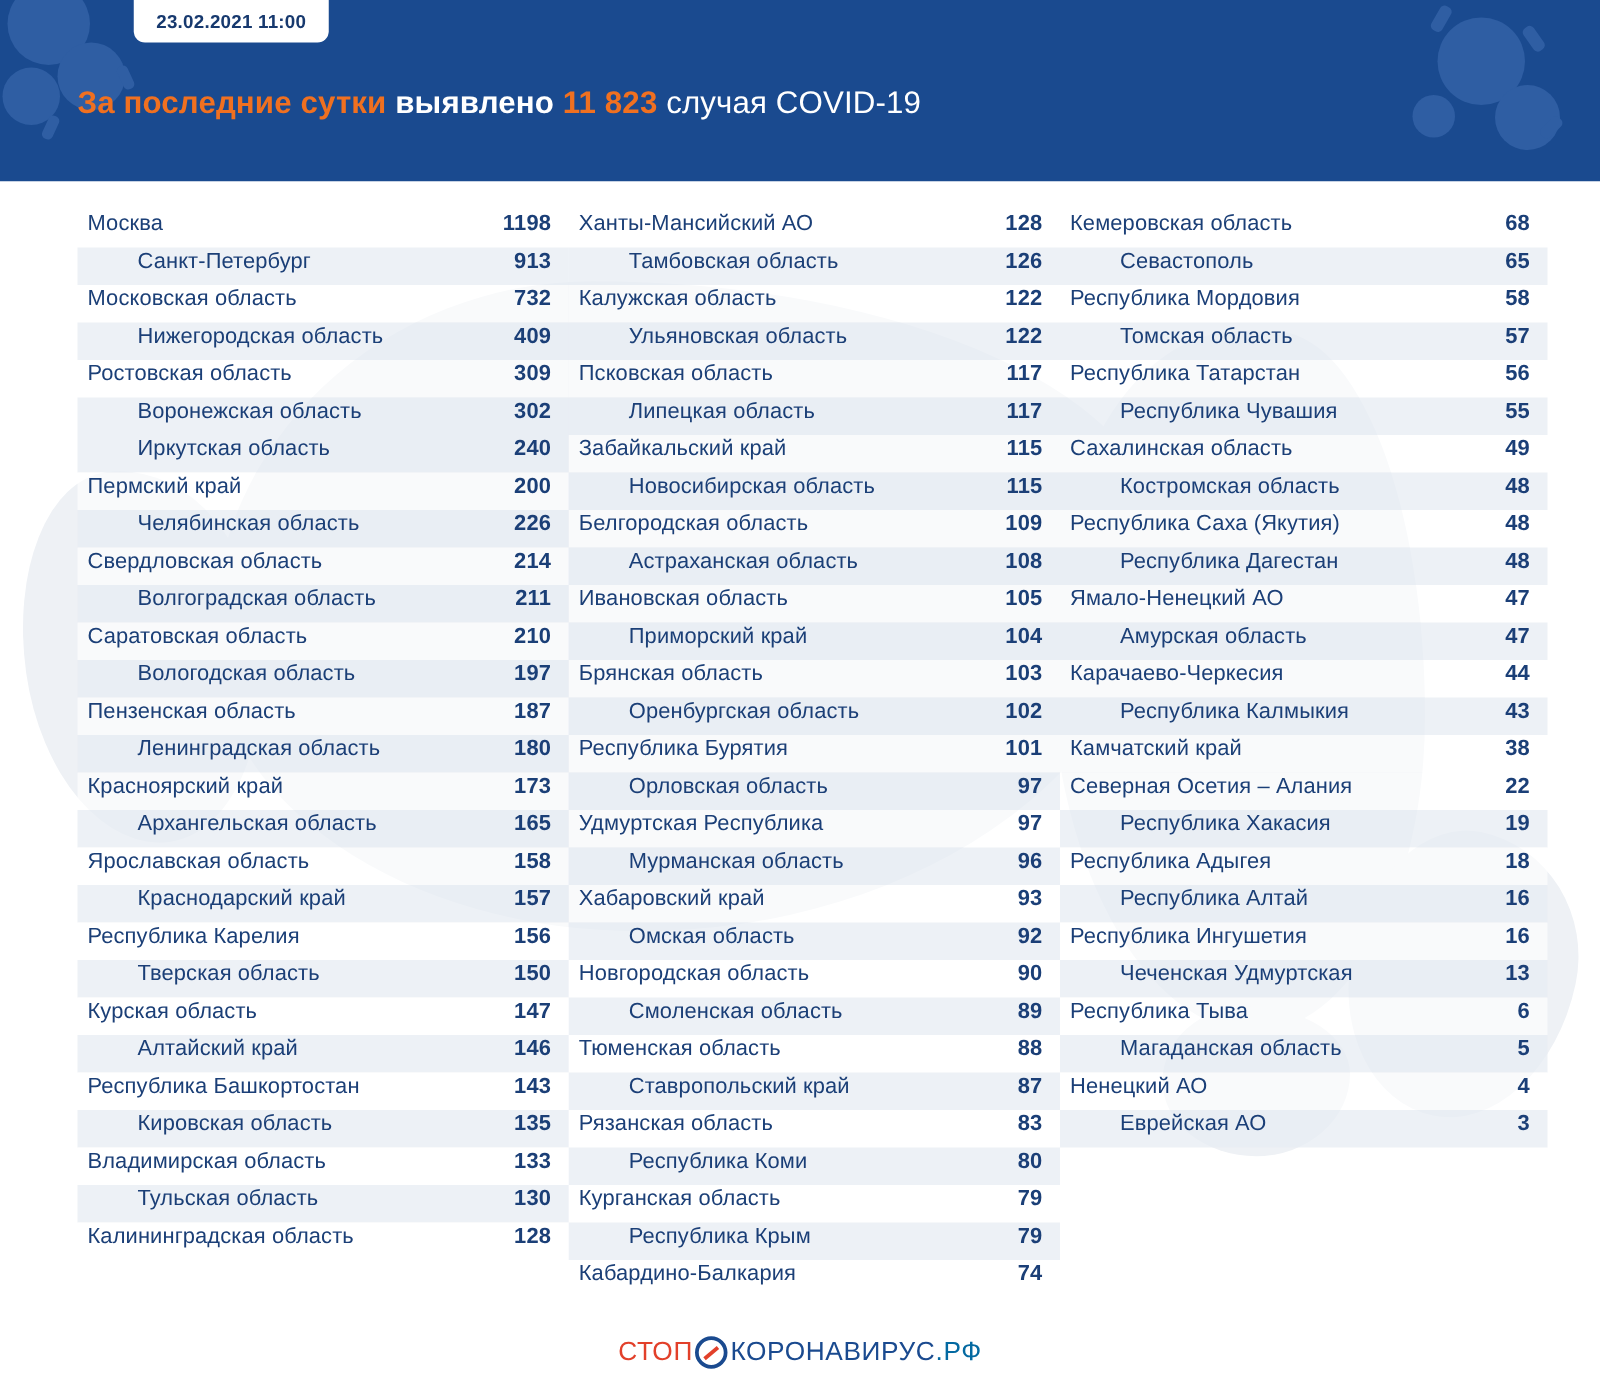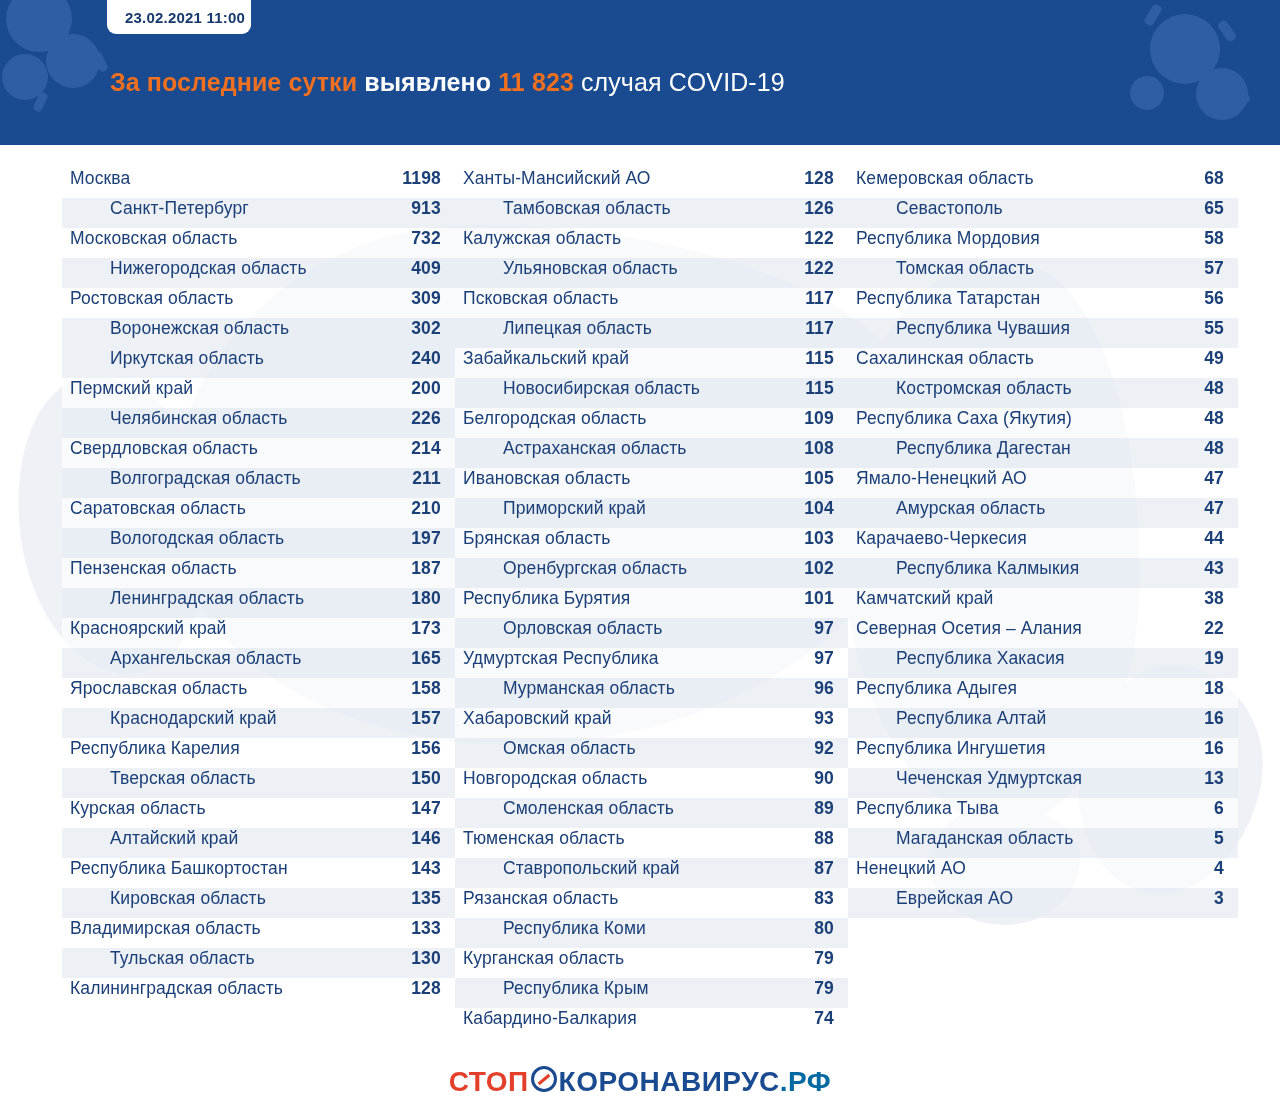--- a/index.html
+++ b/index.html
@@ -46,36 +46,35 @@
   }
 
   .date-badge {
     position: absolute;
     left: 107px;
     top: 0px;
     background: #ffffff;
     color: #17396e;
     font-size: 15px;
     font-weight: bold;
-    padding: 9px 6px 8px 18px;
+    padding: 9px 18px 8px 18px;
     border-radius: 0 0 9px 9px;
     letter-spacing: 0.2px;
     white-space: nowrap;
   }
 
   .headline {
     position: absolute;
     left: 62px;
     top: 68px;
     font-size: 25px;
     color: #ffffff;
     font-weight: normal;
     white-space: nowrap;
     letter-spacing: 0.1px;
-    margin-left: 48px;
   }
   .headline .accent { color: #f07020; font-weight: bold; }
   .headline .num { color: #f07020; font-weight: bold; }
   .headline .bold { font-weight: bold; }
 
   
   .map-bg {
     position: absolute;
     left: 0; top: 145px;
     width: 1280px; height: 930px;
@@ -130,23 +129,23 @@
     left: 0; bottom: 0;
     width: 1280px;
     height: 70px;
     display: flex;
     align-items: center;
     justify-content: center;
     background: #ffffff;
   }
   .logo {
     display: flex;
-    align-items: flex-start;
-    font-size: 28px;
-    font-weight: bold;
+    align-items: center;
+    font-size: 21px;
+    font-weight: normal;
     letter-spacing: 0.5px;
   }
   .logo .stop { color: #e2402a; }
   .logo .corona { color: #1a4a8f; }
   .logo .rf { color: #0369a1; }
   .logo-mark {
     width: 26px; height: 26px;
     border-radius: 50%;
     border: 3px solid #1a4a8f;
     margin: 0 2px 0 2px;

